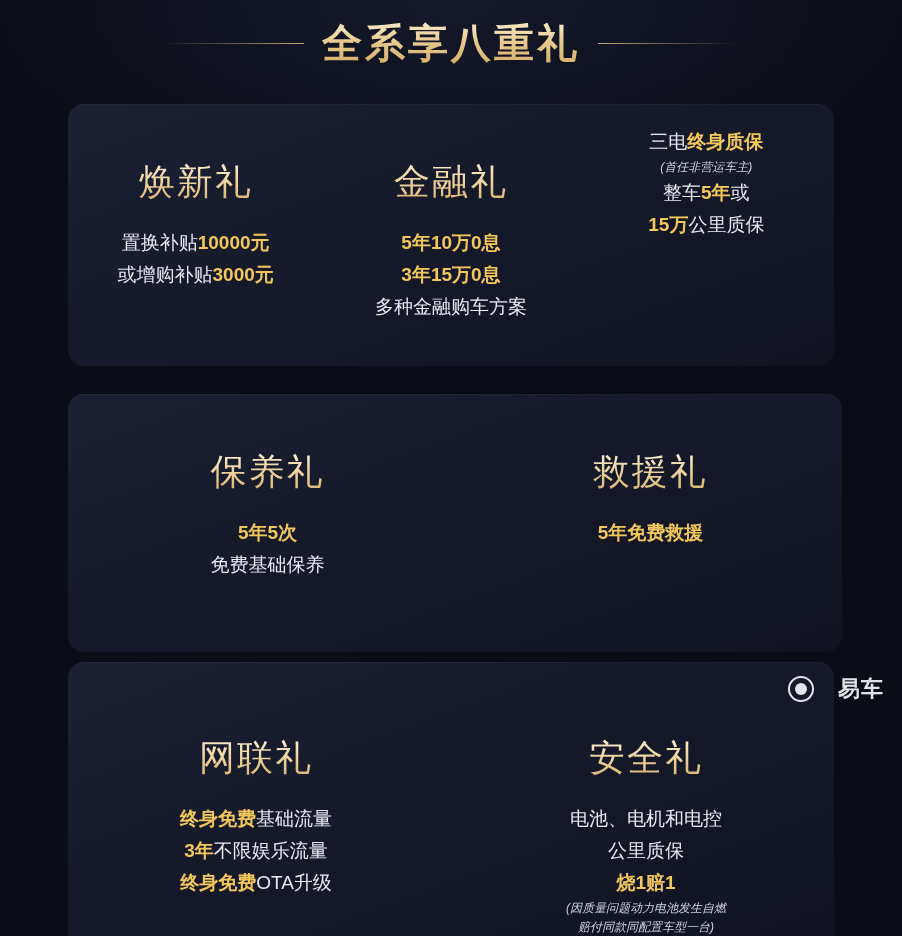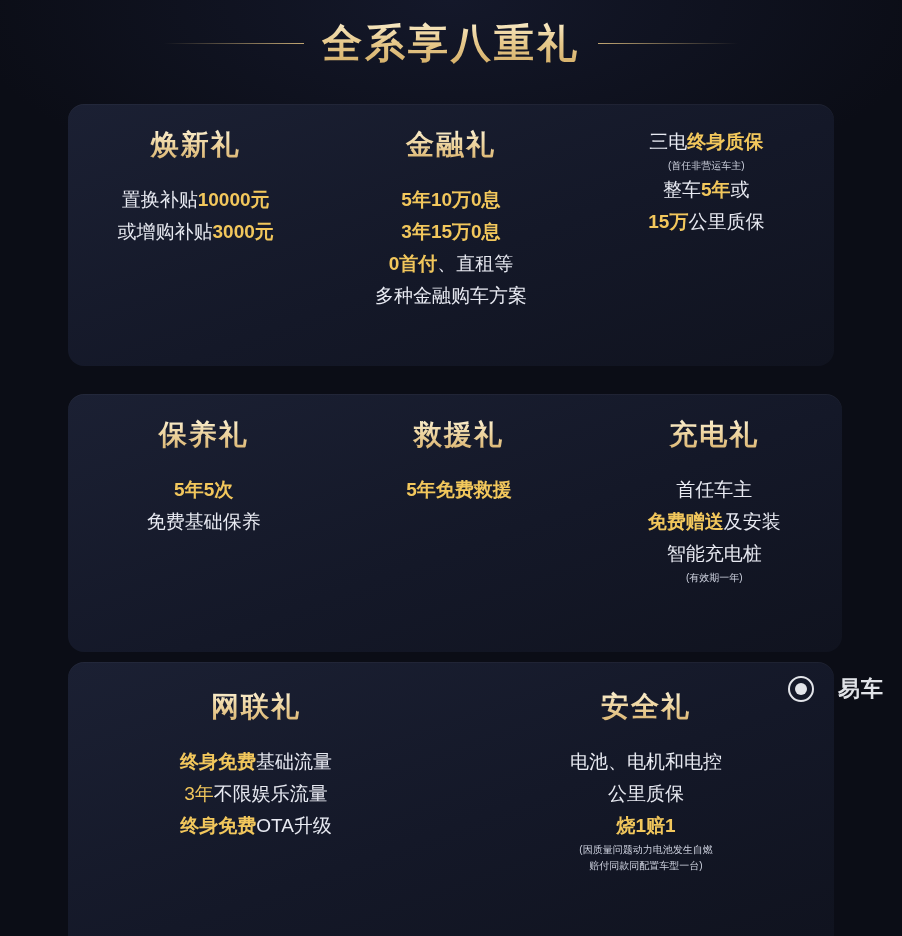--- a/index.html
+++ b/index.html
@@ -68,51 +68,53 @@
     width: 100%;
     height: 100%;
     justify-content: space-around;
     align-items: flex-start;
     box-sizing: border-box;
     padding-top: 22px;
   }
   #card-3 .card-inner {
     justify-content: center;
     gap: 100px;
-    padding-top: 26px;
+    padding-top: 40px;
   }
 
   .col {
     flex: 1 1 0;
     text-align: center;
     padding: 0 8px;
     box-sizing: border-box;
   }
   #card-3 .col { flex: 0 0 auto; width: 290px; }
 
   .col-title {
-    font-size: 28px;
-    font-weight: bold;
+    font-size: 36px;
+    font-weight: normal;
     letter-spacing: 2px;
     margin-bottom: 20px;
     background: linear-gradient(180deg, #fdf4d9 0%, #ecd29c 50%, #d6ad66 100%);
     -webkit-background-clip: text;
     background-clip: text;
     color: transparent;
+    margin-top: 32px;
   }
   .line {
     font-size: 19px;
     color: #e8eaf2;
     line-height: 1.68;
     white-space: nowrap;
   }
   .line.small {
-    font-size: 10px;
+    font-size: 12px;
     color: #cfd3e0;
     line-height: 1.6;
+    font-style: italic;
   }
 
   
   .watermark {
     position: absolute;
     right: 18px;
     bottom: 14px;
     display: flex;
     align-items: center;
     gap: 24px;
@@ -158,21 +160,20 @@
     <div class="card-inner">
       <div class="col">
         <div class="col-title">焕新礼</div>
         <div class="line">置换补贴<span style="color:#f2c75c;font-weight:bold">10000元</span></div>
         <div class="line">或增购补贴<span style="color:#f2c75c;font-weight:bold">3000元</span></div>
       </div>
       <div class="col">
         <div class="col-title">金融礼</div>
         <div class="line"><span style="color:#f2c75c;font-weight:bold">5年10万0息</span></div>
         <div class="line"><span style="color:#f2c75c;font-weight:bold">3年15万0息</span></div>
-        <div class="line"><span style="color:#f2c75c;font-weight:bold">0首付</span>、直租等</div>
         <div class="line">多种金融购车方案</div>
       </div>
       <div class="col">
         <div class="line">三电<span style="color:#f2c75c;font-weight:bold">终身质保</span></div>
         <div class="line small">(首任非营运车主)</div>
         <div class="line">整车<span style="color:#f2c75c;font-weight:bold">5年</span>或</div>
         <div class="line"><span style="color:#f2c75c;font-weight:bold">15万</span>公里质保</div>
       </div>
     </div>
   </div>
@@ -181,36 +182,29 @@
     <div class="card-inner">
       <div class="col">
         <div class="col-title">保养礼</div>
         <div class="line"><span style="color:#f2c75c;font-weight:bold">5年5次</span></div>
         <div class="line">免费基础保养</div>
       </div>
       <div class="col">
         <div class="col-title">救援礼</div>
         <div class="line"><span style="color:#f2c75c;font-weight:bold">5年免费救援</span></div>
       </div>
-      <div class="col">
-        <div class="col-title">充电礼</div>
-        <div class="line">首任车主</div>
-        <div class="line"><span style="color:#f2c75c;font-weight:bold">免费赠送</span>及安装</div>
-        <div class="line">智能充电桩</div>
-        <div class="line small">(有效期一年)</div>
-      </div>
     </div>
   </div>
 
   <div class="card" id="card-3">
     <div class="card-inner">
       <div class="col">
         <div class="col-title">网联礼</div>
         <div class="line"><span style="color:#f2c75c;font-weight:bold">终身免费</span>基础流量</div>
-        <div class="line"><span style="color:#f2c75c;font-weight:normal">3年</span>不限娱乐流量</div>
+        <div class="line"><span style="color:#f2c75c;font-weight:bold">3年</span>不限娱乐流量</div>
         <div class="line"><span style="color:#f2c75c;font-weight:bold">终身免费</span>OTA升级</div>
       </div>
       <div class="col">
         <div class="col-title">安全礼</div>
         <div class="line">电池、电机和电控</div>
         <div class="line">公里质保</div>
         <div class="line"><span style="color:#f2c75c;font-weight:bold">烧1赔1</span></div>
         <div class="line small">(因质量问题动力电池发生自燃</div>
         <div class="line small">赔付同款同配置车型一台)</div>
       </div>

